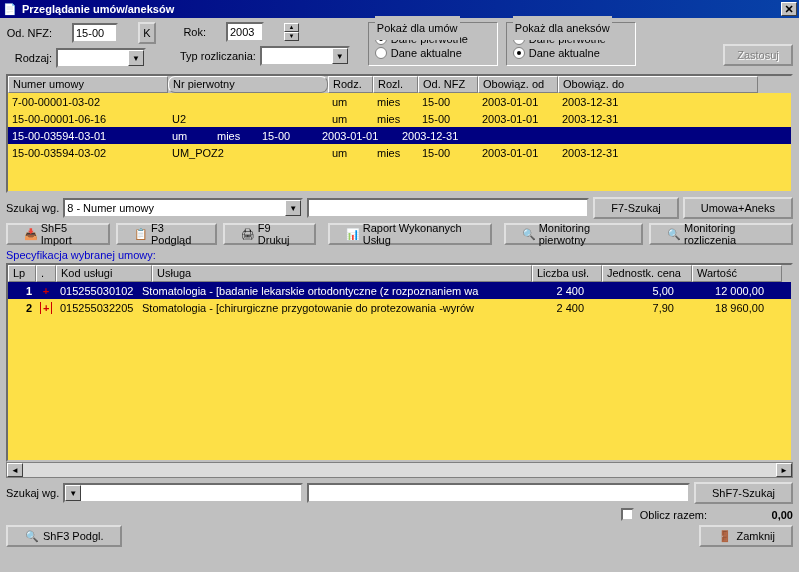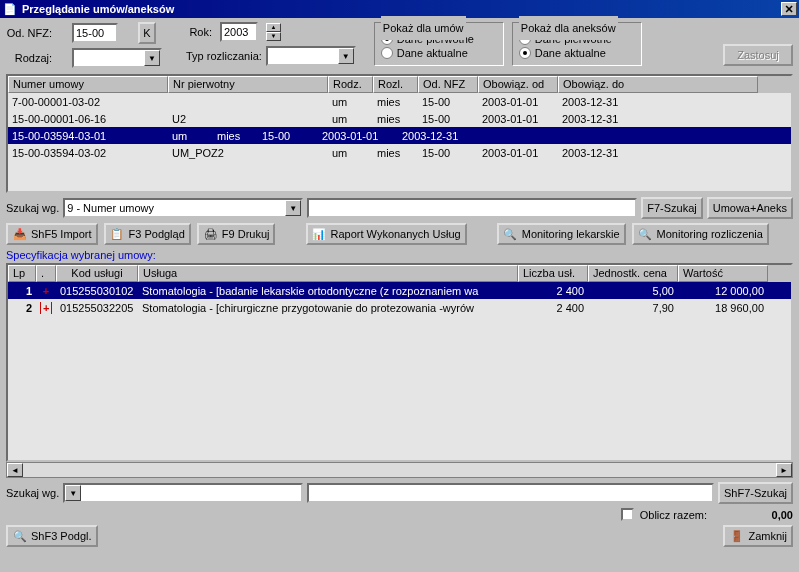--- a/index.html
+++ b/index.html
@@ -12,23 +12,23 @@
 .toprow { display: flex; gap: 8px; align-items: flex-start; margin-bottom: 6px; }
 .label { text-align: right; }
 .combo { background: white; border: 2px inset #c0c0c0; height: 20px; display: flex; align-items: center; }
 .combo .val { flex: 1; padding: 0 2px; }
 .combo .btn { width: 16px; height: 16px; background: #c0c0c0; border: 1px solid; border-color: #fff #404040 #404040 #fff; display: flex; align-items: center; justify-content: center; font-size: 8px; }
 .groupbox { border: 1px solid #808080; border-right-color: #fff; border-bottom-color: #fff; position: relative; padding: 8px 6px 4px; }
 .groupbox .legend { position: absolute; top: -7px; left: 6px; background: #c0c0c0; padding: 6px 2px; }
 .radio { display: flex; align-items: center; gap: 4px; margin: 2px 0; }
 .radio .dot { width: 12px; height: 12px; border-radius: 50%; background: white; border: 1px solid #808080; display: flex; align-items: center; justify-content: center; }
 .radio .dot.checked::after { content: ''; width: 4px; height: 4px; background: black; border-radius: 50%; }
-.button { background: #c0c0c0; border: 2px outset #e0e0e0; padding: 2px 4px; cursor: pointer; display: inline-flex; align-items: center; gap: 3px; height: 22px; }
+.button { background: #c0c0c0; border: 2px outset #e0e0e0; padding: 2px 16px; cursor: pointer; display: inline-flex; align-items: center; gap: 3px; height: 22px; }
 .button.disabled { color: #808080; text-shadow: 1px 1px #fff; }
-.grid { border: 2px inset #c0c0c0; background: #e5e5e5; width: 100%; }
+.grid { border: 2px inset #c0c0c0; background: #fde047; width: 100%; }
 .grid .header { display: flex; background: #c0c0c0; }
 .grid .header .col { border: 1px solid; border-color: #fff #808080 #808080 #fff; padding: 1px 4px; height: 17px; overflow: hidden; white-space: nowrap; }
 .grid .body { height: 98px; overflow-y: scroll; }
 .grid .row { display: flex; height: 17px; align-items: center; color: black; }
 .grid .row .cell { padding: 0 4px; overflow: hidden; white-space: nowrap; }
 .grid .row.selected { background: #000080; color: white; }
 .searchrow { display: flex; align-items: center; gap: 4px; margin: 4px 0; }
 .buttonbar { display: flex; gap: 6px; margin: 4px 0; align-items: center; }
 .sectionlabel { color: #0000cc; margin: 2px 0; }
 .grid2 .body { height: 178px; overflow-y: scroll; }
@@ -54,31 +54,31 @@
 
   <div class="toprow">
     <div style="display:flex; flex-direction:column; gap:4px;">
       <div style="display:flex; align-items:center; gap:20px;">
         <span class="label" style="width:46px;">Od. NFZ:</span>
         <input class="textinput" style="width: 46px;" value="15-00">
         <div class="button" style="width:18px;padding:0;justify-content:center;">
             <span>K</span>
           </div>
       </div>
-      <div style="display:flex; align-items:center; gap:20px;">
+      <div style="display:flex; align-items:center; gap:4px;">
         <span class="label" style="width:46px;">Rodzaj:</span>
         <div class="combo" style="width:90px;">
           <span class="val"></span>
           <div class="btn">▼</div>
         </div>
       </div>
     </div>
 
     <div style="display:flex; flex-direction:column; gap:4px; margin-left:16px;">
-      <div style="display:flex; align-items:center; gap:8px;">
+      <div style="display:flex; align-items:center; gap:20px;">
         <span class="label" style="width:26px;">Rok:</span>
         <input class="textinput" style="width: 38px;" value="2003">
         <div class="spin">
           <div class="sb">▲</div>
           <div class="sb">▼</div>
         </div>
       </div>
       <div style="display:flex; align-items:center; gap:4px;">
         <span class="label">Typ rozliczania:</span>
         <div class="combo" style="width:90px;">
@@ -114,21 +114,21 @@
 
     <div style="flex:1;"></div>
     <div class="button disabled" style="width:70px; justify-content:center; margin-top:22px;">
         <span>Zastosuj</span>
       </div>
   </div>
 
   <div class="grid">
     <div class="header" id="g1h">
         <div class="col" style="width: 160px;">Numer umowy</div>
-        <div class="col" style="width: 160px;">Nr pierwotny</div>
+        <div class="col" style="width: 160px; border-radius: 7px;">Nr pierwotny</div>
         <div class="col" style="width: 45px;">Rodz.</div>
         <div class="col" style="width: 45px;">Rozl.</div>
         <div class="col" style="width: 60px;">Od. NFZ</div>
         <div class="col" style="width: 80px;">Obowiąz. od</div>
         <div class="col" style="width: 200px;">Obowiąz. do</div>
       </div>
     <div class="body" id="g1b">
         <div class="row">
           <div class="cell" style="width: 160px;">7-00-00001-03-02</div>
           <div class="cell" style="width: 160px;"></div>
@@ -163,21 +163,21 @@
           <div class="cell" style="width: 60px;">15-00</div>
           <div class="cell" style="width: 80px;">2003-01-01</div>
           <div class="cell" style="width: 200px;">2003-12-31</div>
         </div>
       </div>
   </div>
 
   <div class="searchrow">
     <span>Szukaj wg.</span>
     <div class="combo" style="width:240px;">
-      <span class="val">9 - Numer umowy</span>
+      <span class="val">8 - Numer umowy</span>
       <div class="btn">▼</div>
     </div>
     <input class="textinput" style="flex: 1 1 0%;">
     <div class="button">
         <span>F7-Szukaj</span>
       </div>
     <div class="button">
         <span>Umowa+Aneks</span>
       </div>
   </div>
@@ -196,35 +196,35 @@
         <span>F9 Drukuj</span>
       </div>
     <div style="flex:0.3;"></div>
     <div class="button">
         <span class="sm-icon">📊</span>
         <span>Raport Wykonanych Usług</span>
       </div>
     <div style="flex:0.3;"></div>
     <div class="button">
         <span class="sm-icon">🔍</span>
-        <span>Monitoring lekarskie</span>
+        <span>Monitoring pierwotny</span>
       </div>
     <div class="button">
         <span class="sm-icon">🔍</span>
         <span>Monitoring rozliczenia</span>
       </div>
   </div>
 
   <div class="sectionlabel">Specyfikacja wybranej umowy:</div>
 
   <div class="grid grid2">
     <div class="header" id="g2h">
         <div class="col" style="width: 28px;">Lp</div>
         <div class="col" style="width: 20px;">.</div>
-        <div class="col" style="width: 82px; text-align: center;">Kod usługi</div>
+        <div class="col" style="width: 96px;">Kod usługi</div>
         <div class="col" style="width: 380px;">Usługa</div>
         <div class="col" style="width: 70px;">Liczba usł.</div>
         <div class="col" style="width: 90px;">Jednostk. cena</div>
         <div class="col" style="width: 90px;">Wartość</div>
       </div>
     <div class="body" id="g2b">
         <div class="row selected">
           <div class="cell" style="width: 28px; text-align: right; font-weight: bold;">1</div>
           <div class="cell" style="width: 20px; text-align: center;"><span style="color:#cc0000;font-weight:bold;">+</span></div>
           <div class="cell" style="width: 82px; text-align: left;">015255030102</div>

